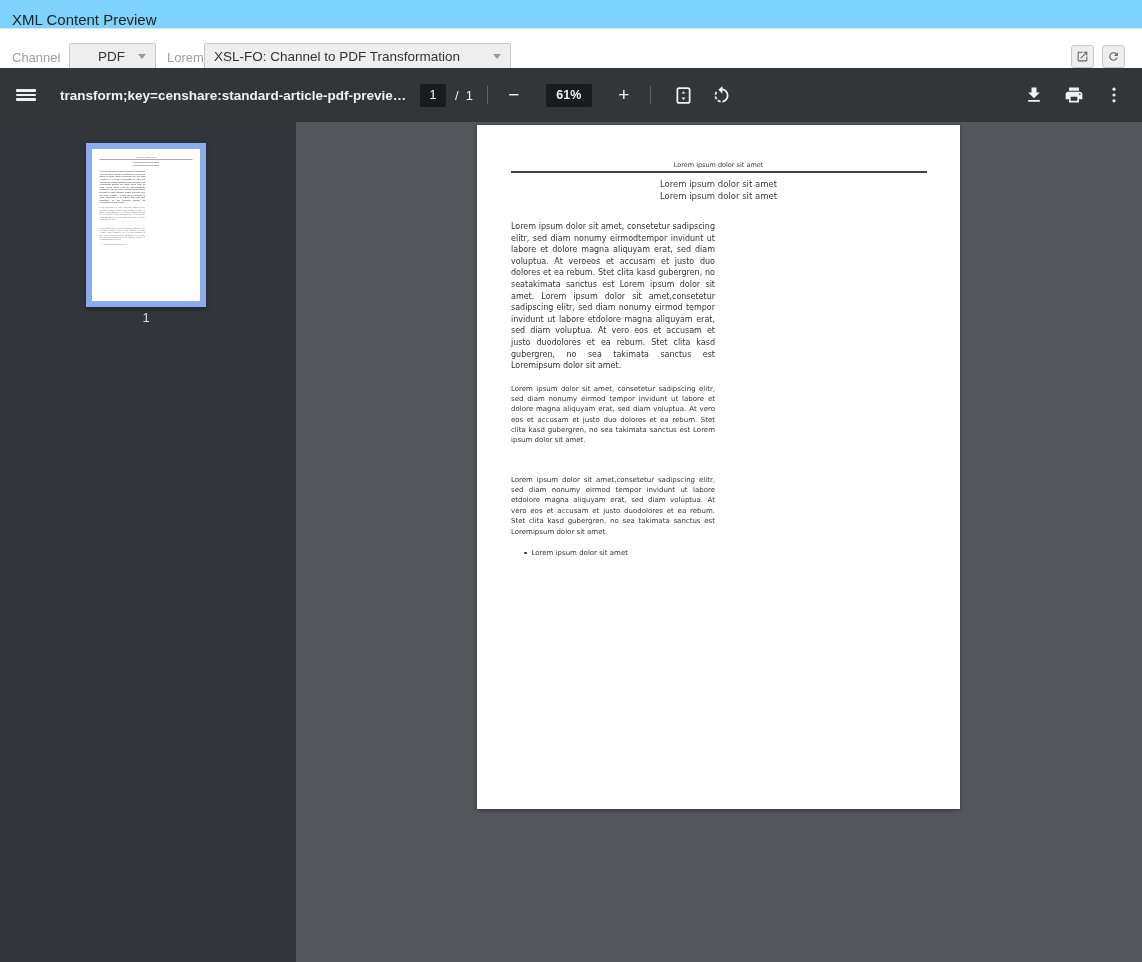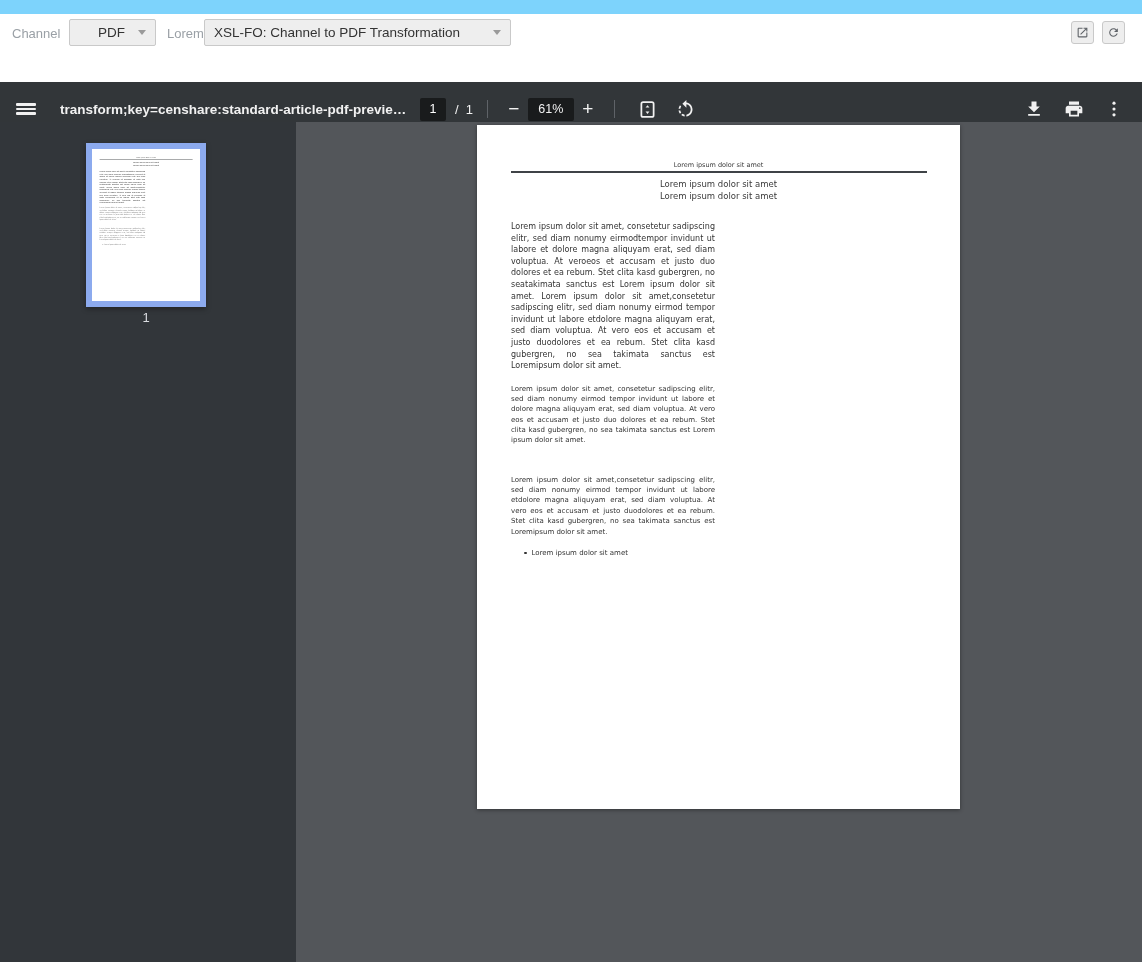--- a/index.html
+++ b/index.html
@@ -6,54 +6,54 @@
   html,body { width:1142px; height:962px; }
   body { font-family: "Liberation Sans", sans-serif; }
   .app { position:relative; width:1142px; height:962px; background:#ffffff; overflow:hidden; }
 
   
   .title-bar { position:absolute; top:0; left:0; right:0; height:29px; background:#7dd3fc;
     border-bottom:1px solid #e4e4e4; display:flex; align-items:flex-end; padding-left:12px; }
   .title-bar .title-text { font-size:15px; color:#212121; }
 
   
-  .channel-bar { position:absolute; top:14px; left:0; right:0; height:38px; background:#fff; }
+  .channel-bar { position:absolute; top:38px; left:0; right:0; height:38px; background:#fff; }
   .bar-label { position:absolute; top:12px; font-size:13px; color:#9aa0a6; }
   .lbl-channel { left:12px; }
   .lbl-view { left:167px; }
   .select { position:absolute; top:5px; height:27px; background:#eeeeee; border:1px solid #c9c9c9;
     border-radius:2px; display:flex; align-items:center; justify-content:space-between;
     padding:0 9px; font-size:13.5px; color:#333; cursor:pointer; }
   .select-channel { left:69px; width:87px;padding-left:28px; }
   .select-view { left:204px; width:307px; }
   .sel-arrow { width:0; height:0; border-left:4.5px solid transparent; border-right:4.5px solid transparent;
     border-top:5.5px solid #9a9a9a; margin-left:8px; }
   .bar-actions { position:absolute; right:17px; top:7px; display:flex; gap:8px; }
   .bar-btn { width:23px; height:23px; background:#eeeeee; border:1px solid #c9c9c9; border-radius:3px;
     display:flex; align-items:center; justify-content:center; cursor:pointer; padding:0; }
   .bar-btn svg { width:13px; height:13px; fill:#5f6368; }
 
   
-  .pdf-toolbar { position:absolute; top:82px; left:0; right:0; height:54px; background:#323639;
+  .pdf-toolbar { position:absolute; top:68px; left:0; right:0; height:54px; background:#323639;
     color:#f1f1f1; }
   .tb-left { position:absolute; left:0; top:0; height:54px; display:flex; align-items:center; }
   .tb-btn { background:none; border:none; cursor:pointer; color:#f1f1f1;
     display:flex; align-items:center; justify-content:center; padding:0; }
   .menu-btn { width:52px; height:54px; }
   .hamburger i { display:block; width:20px; height:2.5px; background:#f1f1f1; border-radius:1px; margin:2.2px 0; }
   .filename { font-size:13.5px; font-weight:700; color:#f1f1f1; margin-left:8px; max-width:348px;
     white-space:nowrap; overflow:hidden; }
   .tb-center { position:absolute; left:420px; top:0; height:54px; display:flex; align-items:center; }
   .page-input { width:26px; height:23px; background:#191b1c; color:#fff; border:none; border-radius:2px;
     text-align:center; font-size:12.5px; font-family:inherit; }
   .page-total { display:flex; gap:7px; margin-left:9px; font-size:13px; color:#f1f1f1; }
   .vsep { width:1px; height:18px; background:#5f6368; margin:0 14px; }
   .zoom-glyph-btn { width:24px; height:40px; font-size:19px; font-family:inherit; }
   .zoom-box { width:46px; height:23px; background:#191b1c; border-radius:2px; display:flex;
-    align-items:center; justify-content:center; font-size:12.5px; font-weight:400; margin:0 2px; cursor:pointer;text-align:center; }
+    align-items:center; justify-content:center; font-size:12.5px; font-weight:700; margin:0 20px; cursor:pointer;text-align:center; }
   .icon-btn-sm { width:38px; height:54px; }
   .icon-btn-sm svg { width:21px; height:21px; fill:#f1f1f1; }
   .fit-svg rect { stroke:#f1f1f1; }
   .tb-right { position:absolute; right:8px; top:0; height:54px; display:flex; align-items:center; }
   .tb-right .tb-btn { width:40px; height:54px; }
   .tb-right svg { width:20px; height:20px; fill:#f1f1f1; }
 
   
   .content { position:absolute; top:122px; left:0; width:1142px; height:840px; }
   .sidebar { position:absolute; left:0; top:0; width:296px; height:840px; background:#32363a; }

